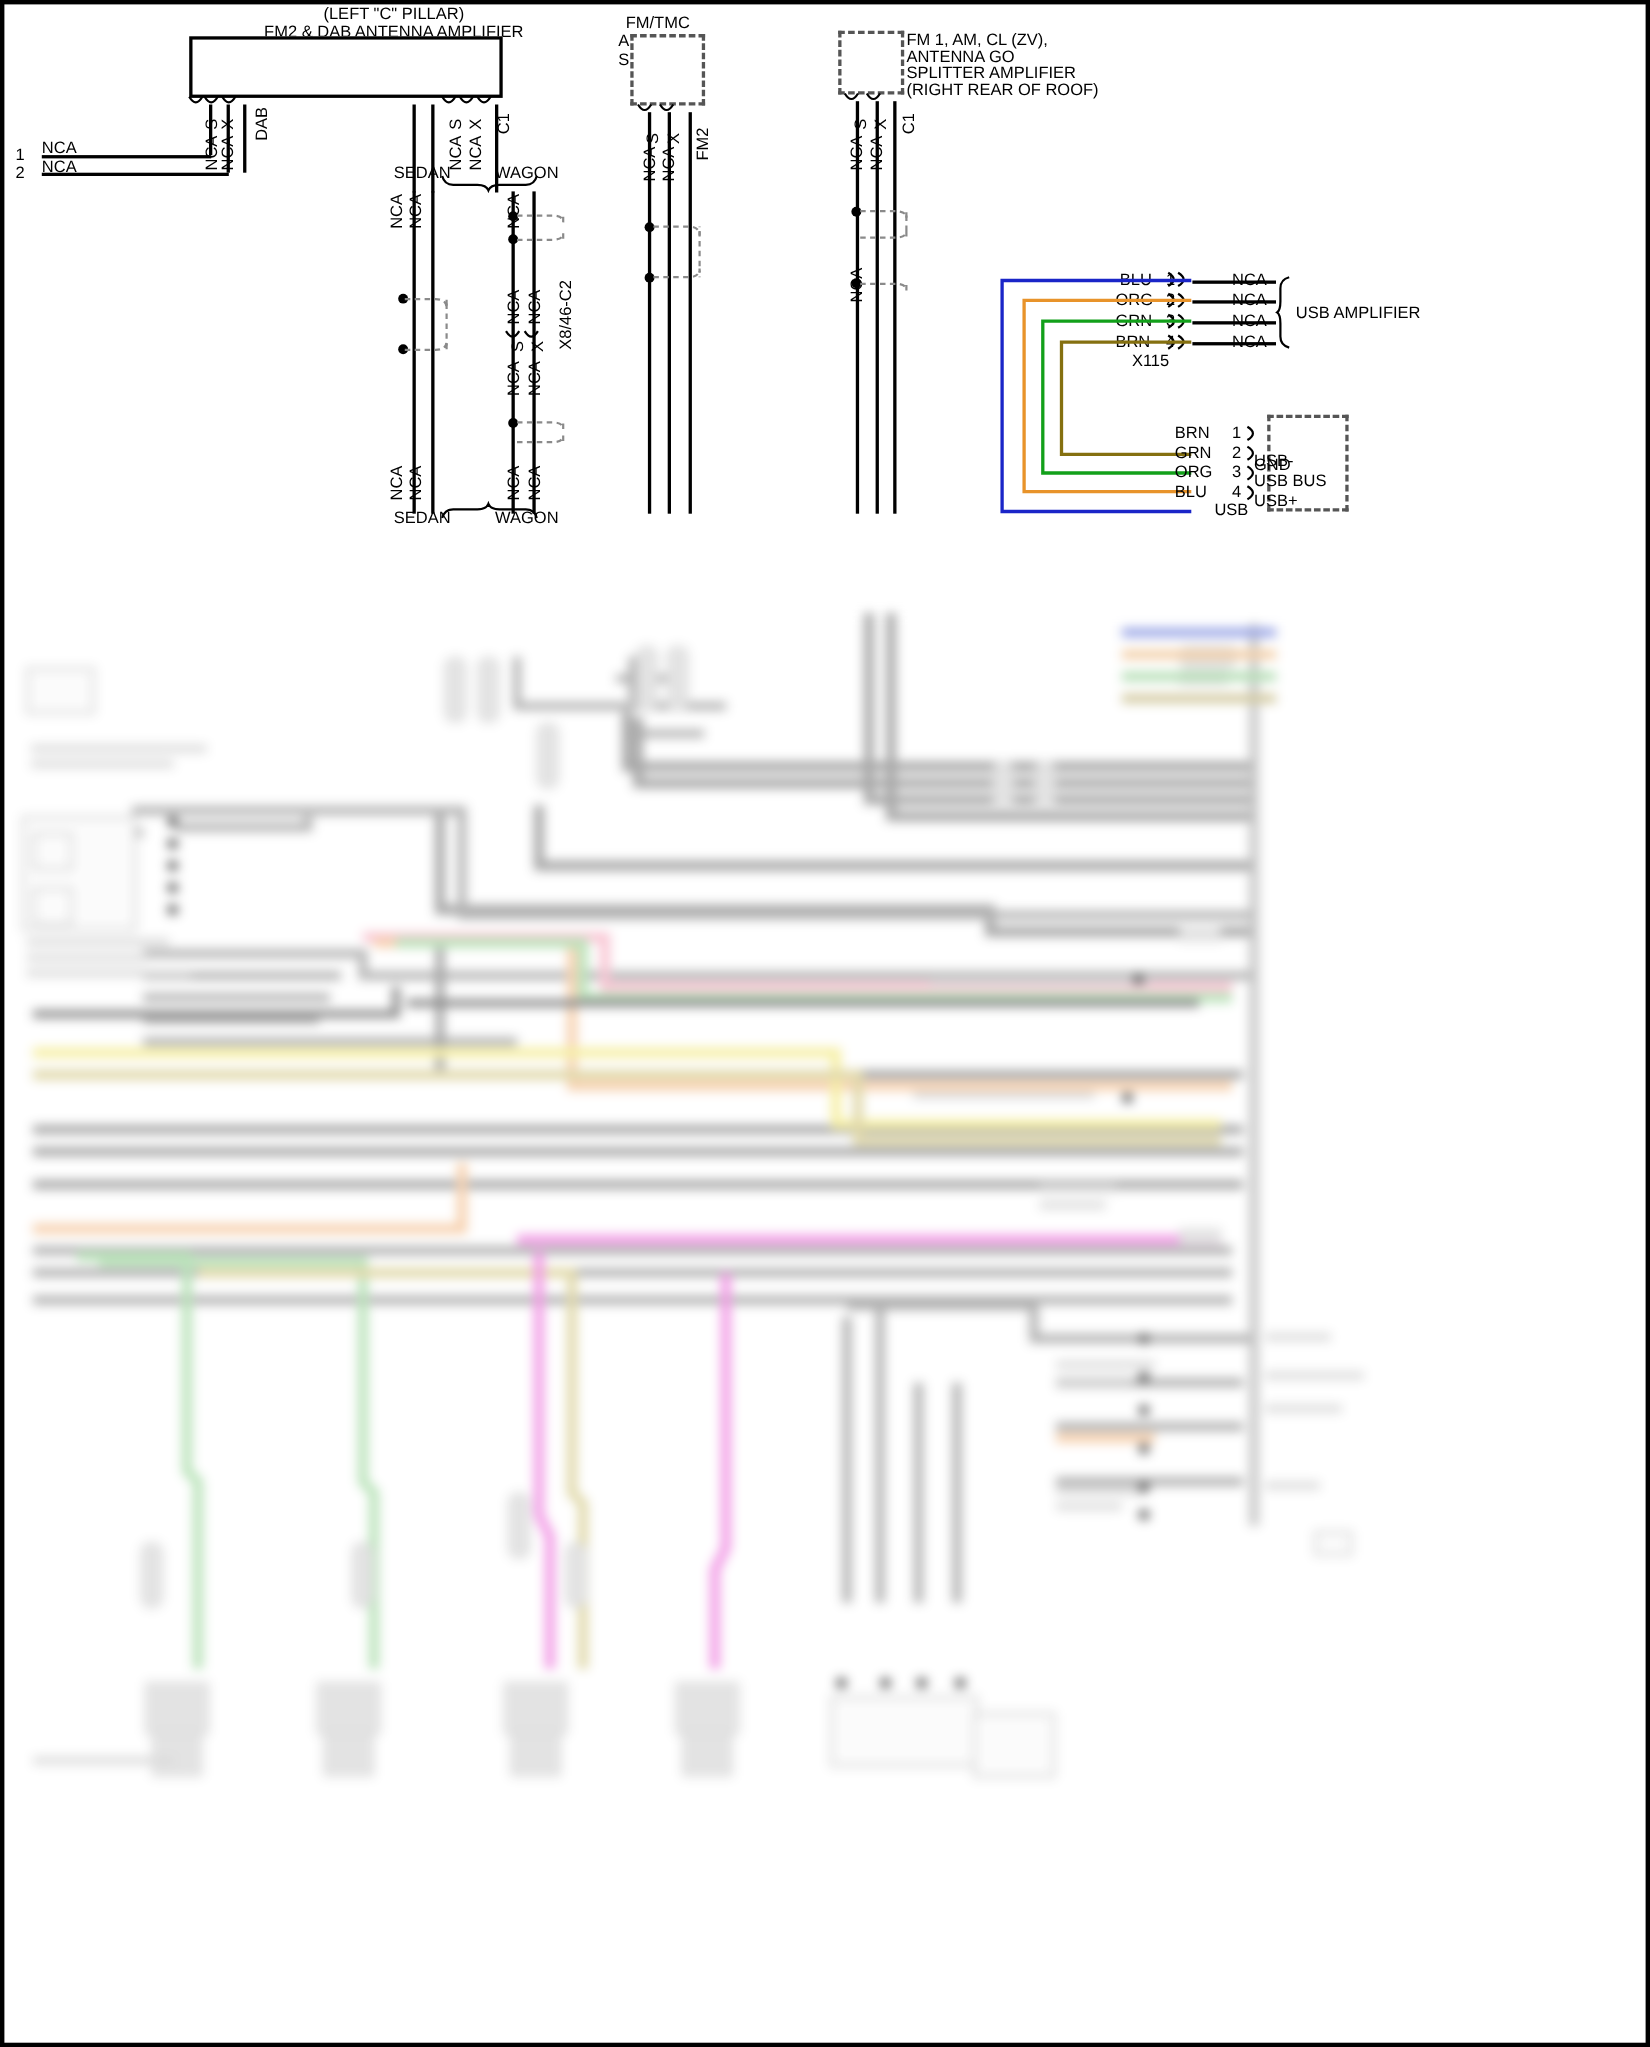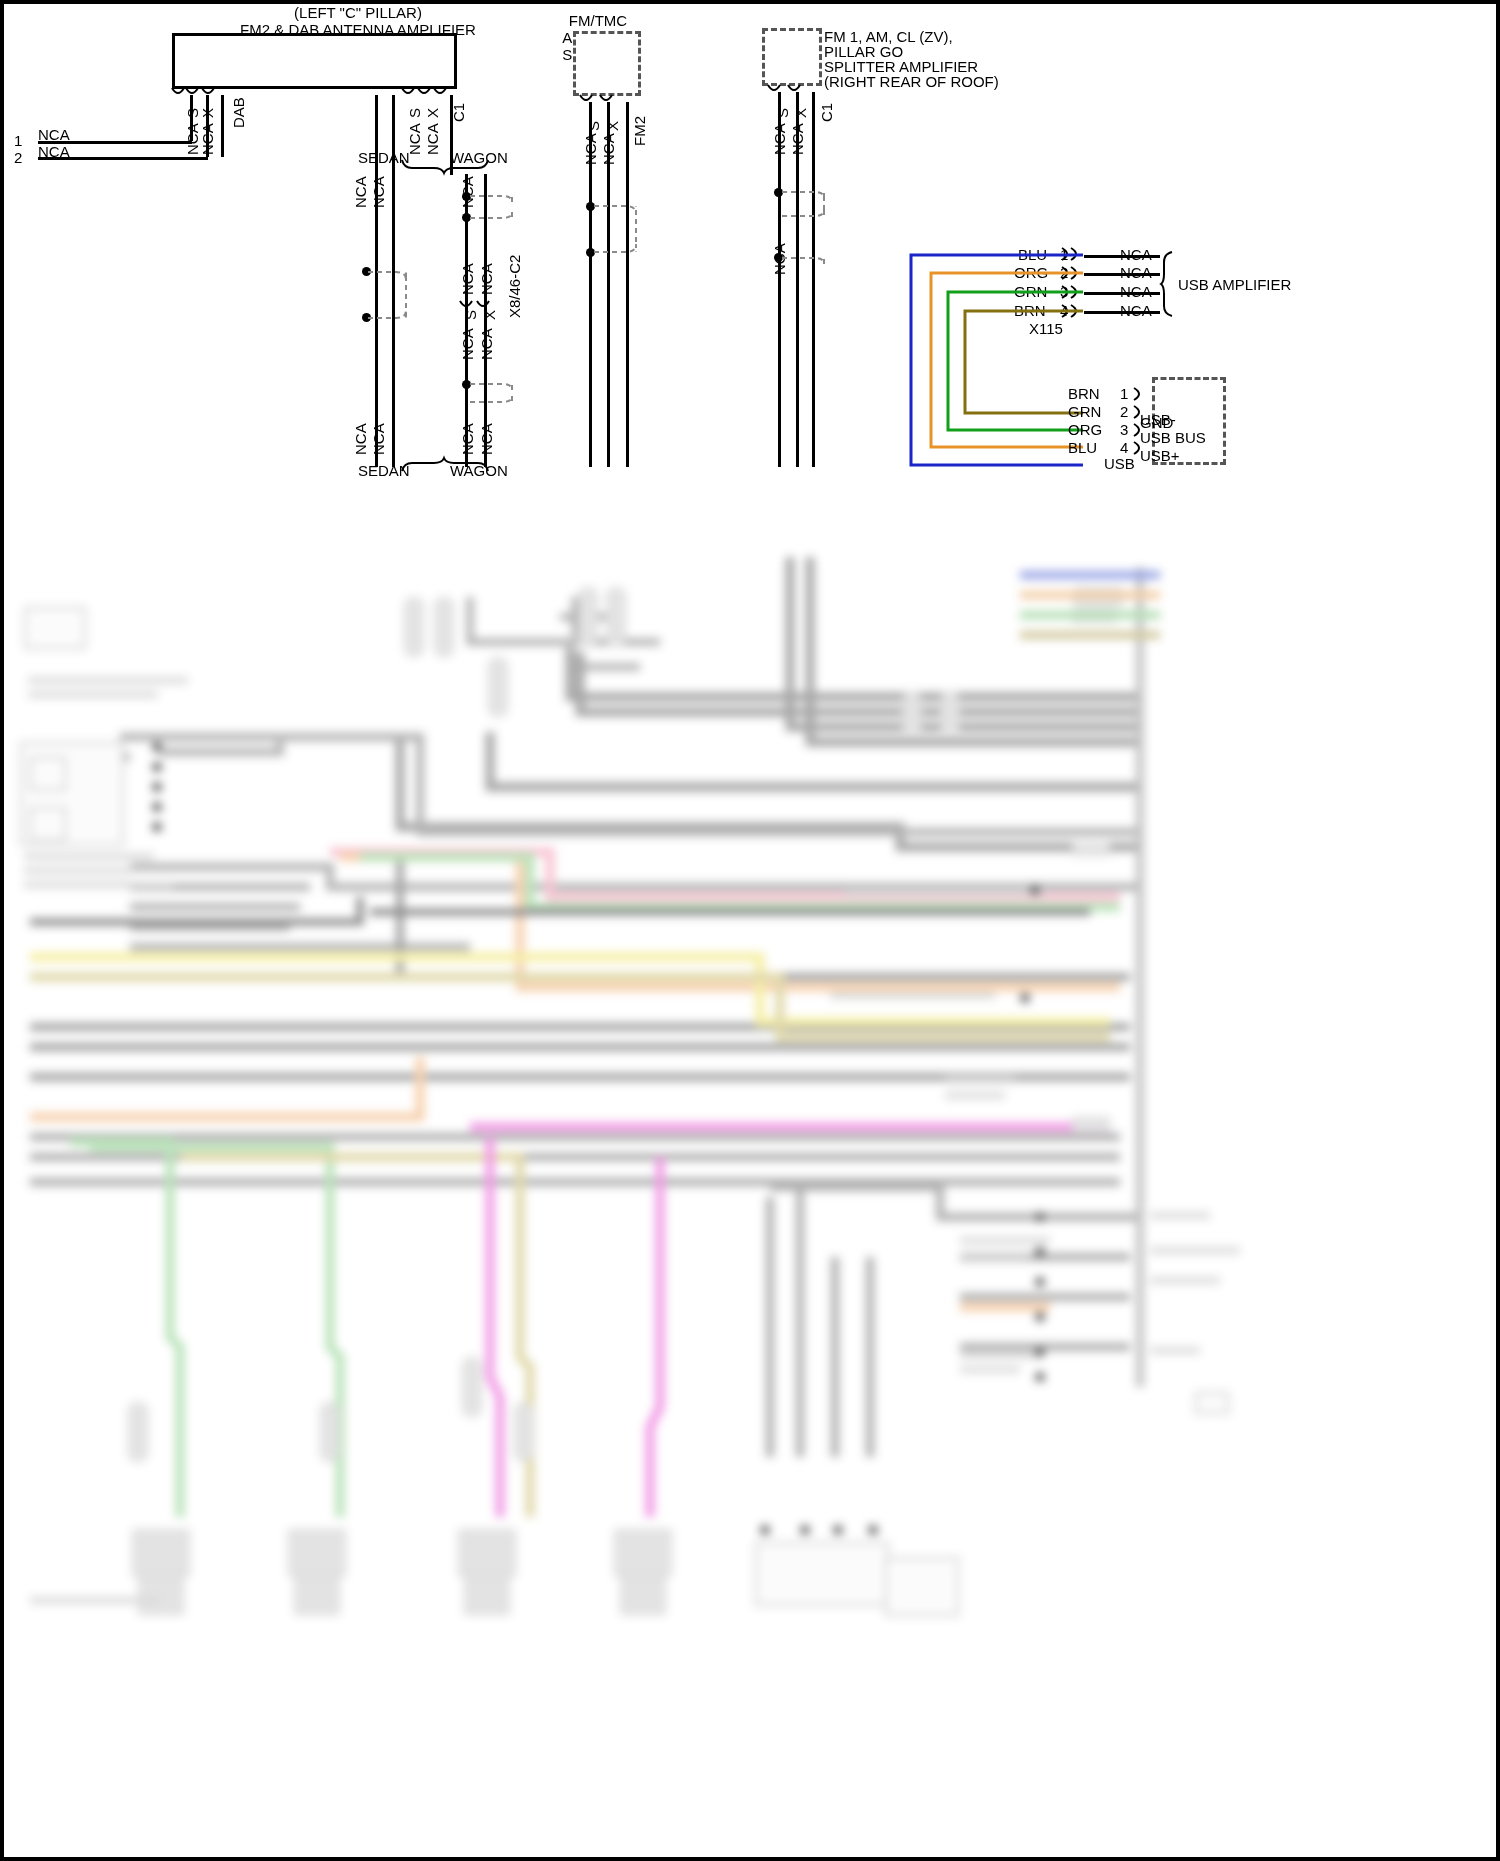--- a/index.html
+++ b/index.html
@@ -189,21 +189,21 @@
     <div class="dot" style="left:586px;top:202px;"></div>
     <div class="dot" style="left:586px;top:248px;"></div>
     <svg class="pinsvg" style="left:592px;top:196px;width:55px;height:62px;" viewBox="0 0 55 62">
       <path d="M2,10 L34,10 q10,0 10,8 L44,10" fill="none" stroke="#8a8a8a" stroke-width="2" stroke-dasharray="5,4"></path>
       <path d="M2,56 L34,56 q10,0 10,-8 L44,56" fill="none" stroke="#8a8a8a" stroke-width="2" stroke-dasharray="5,4"></path>
       <path d="M44,14 L44,52" fill="none" stroke="#8a8a8a" stroke-width="2" stroke-dasharray="5,4"></path>
     </svg>
 
     <div class="dbox" style="left:762px;top:28px;width:60px;height:58px;"></div>
     <div class="lbl" style="left:824px;top:28px;">FM 1, AM, CL (ZV),</div>
-    <div class="lbl" style="left:824px;top:43px;">PILLAR GO</div>
+    <div class="lbl" style="left:824px;top:43px;">ANTENNA GO</div>
     <div class="lbl" style="left:824px;top:58px;">SPLITTER AMPLIFIER</div>
     <div class="lbl" style="left:824px;top:73px;">(RIGHT REAR OF ROOF)</div>
 
     <svg class="pinsvg" style="left:766px;top:84px;width:60px;height:14px;" viewBox="0 0 60 14">
       <path d="M2,1 q6,10 12,0" fill="none" stroke="#000" stroke-width="2"></path>
       <path d="M22,1 q6,10 12,0" fill="none" stroke="#000" stroke-width="2"></path>
     </svg>
 
     <div class="vlbl" style="left:774px;top:118px;">S</div>
     <div class="vlbl" style="left:792px;top:118px;">X</div>

